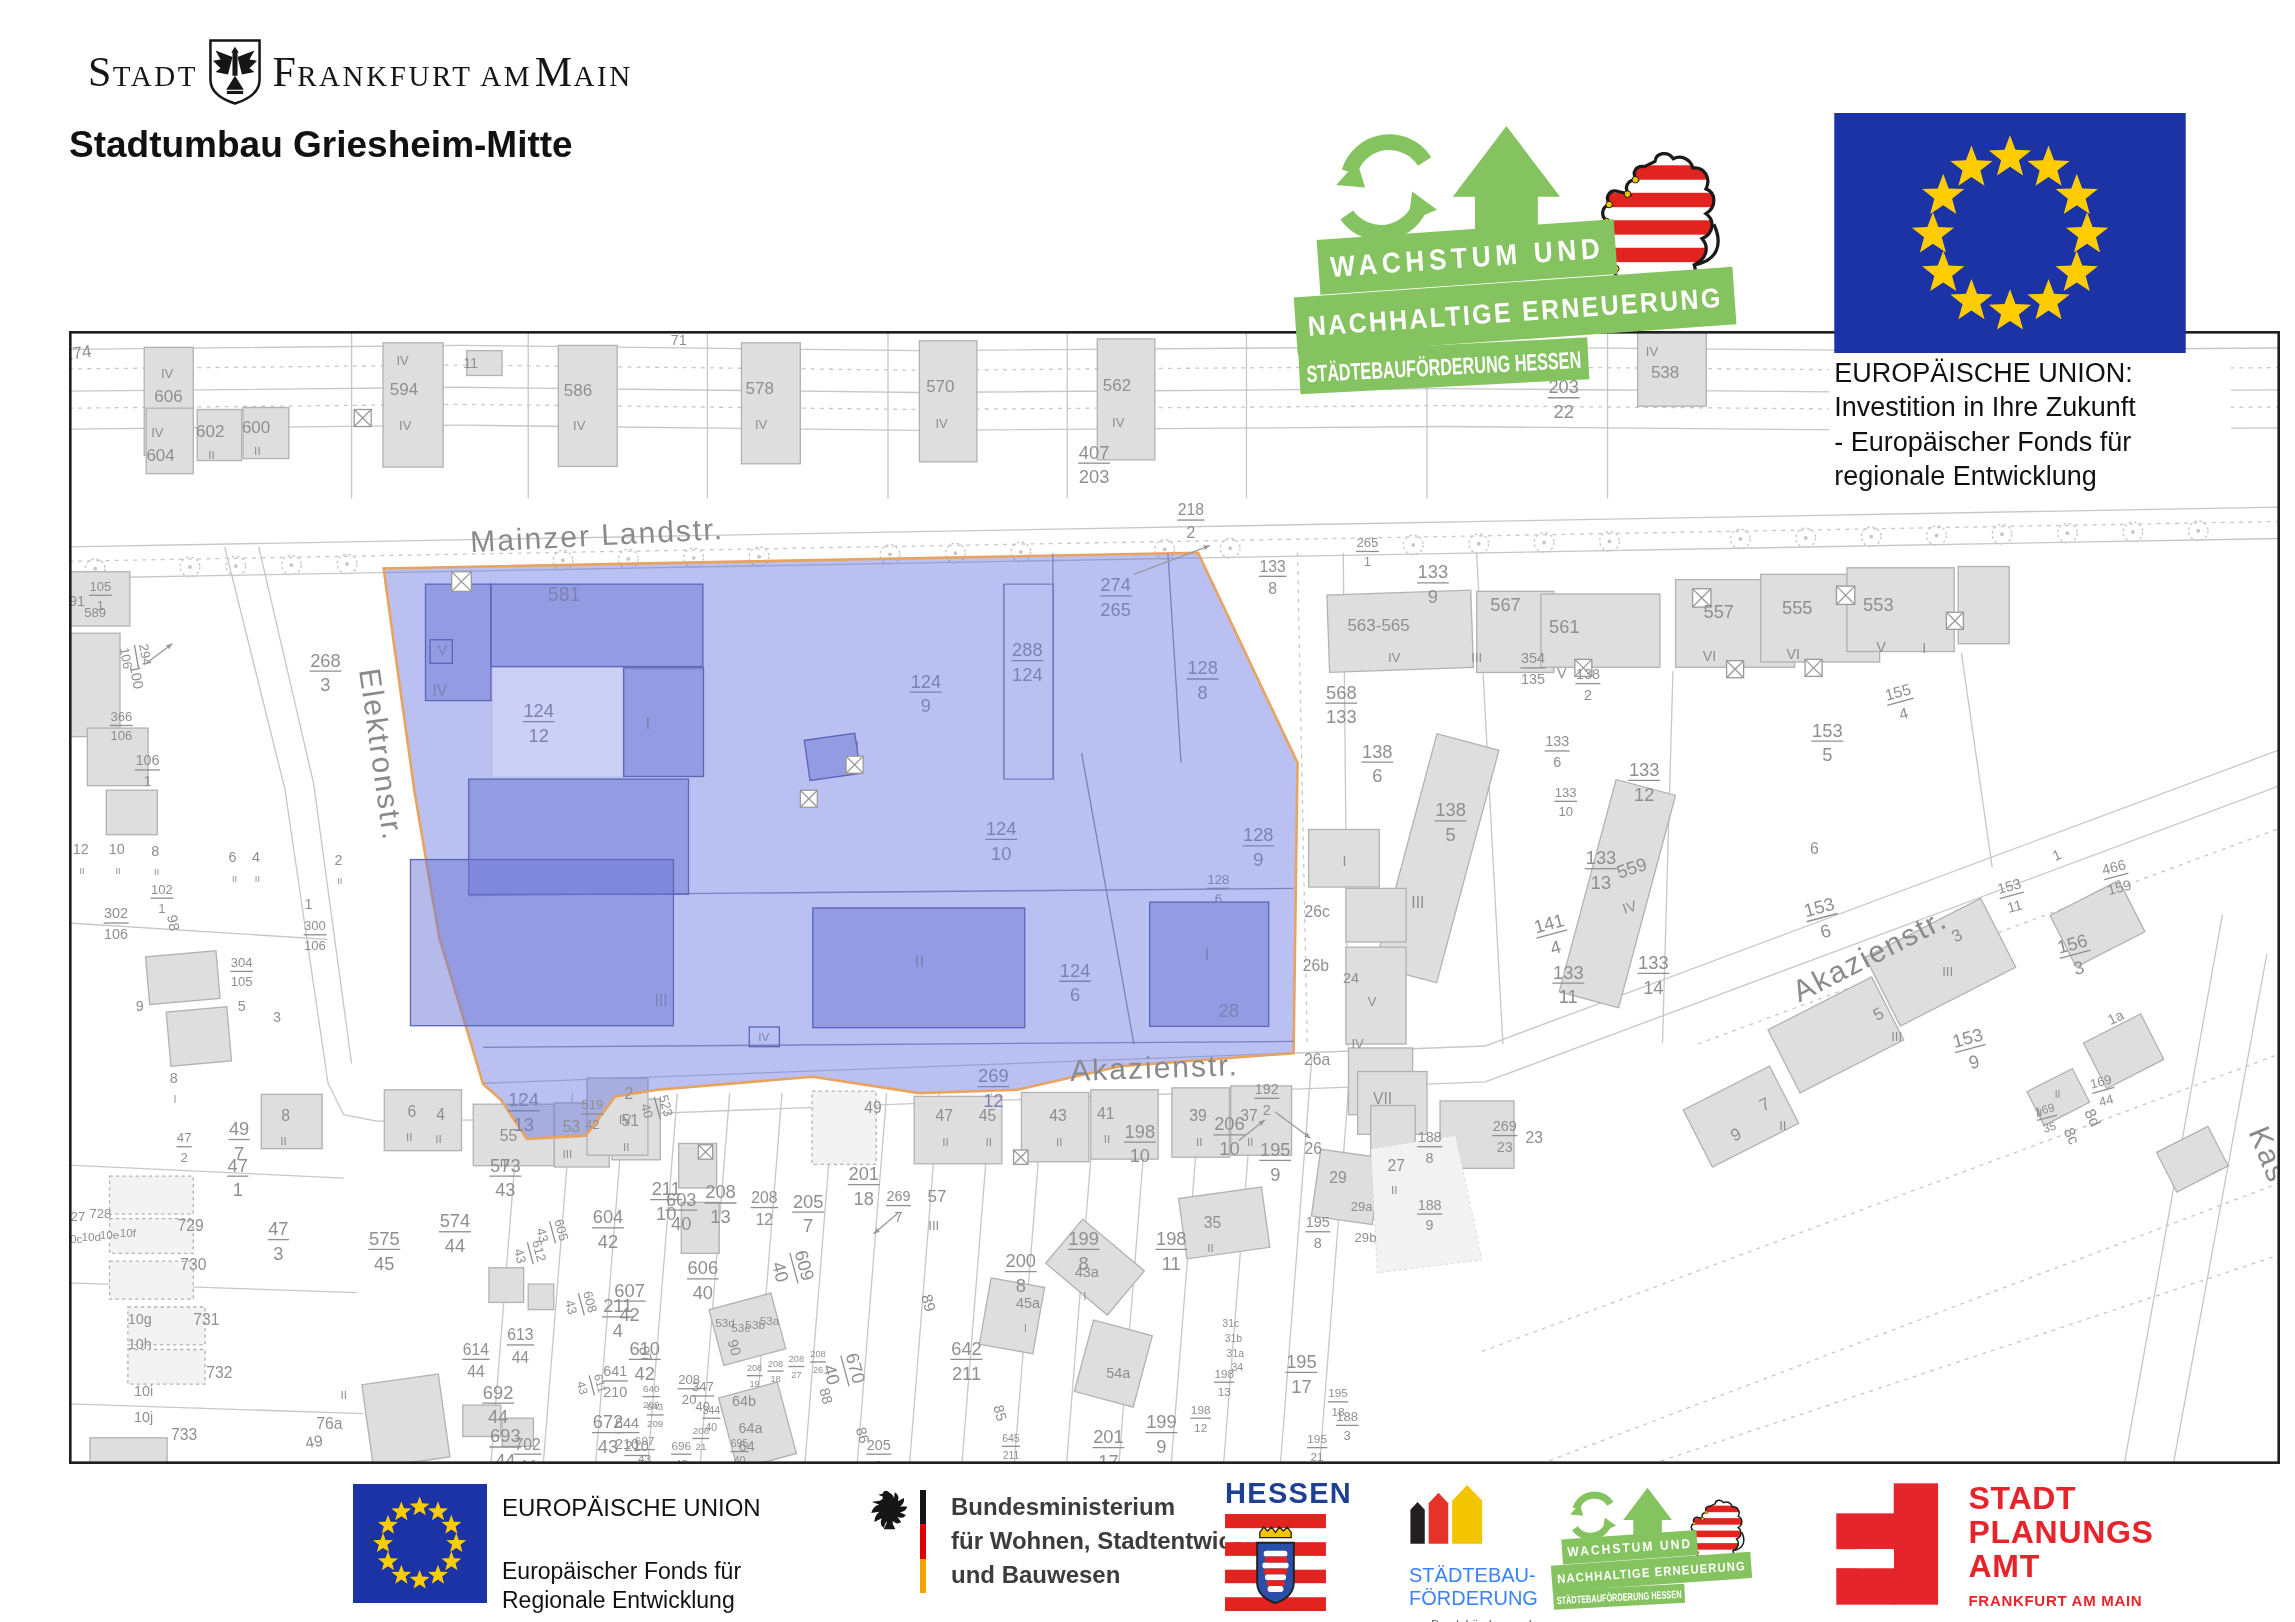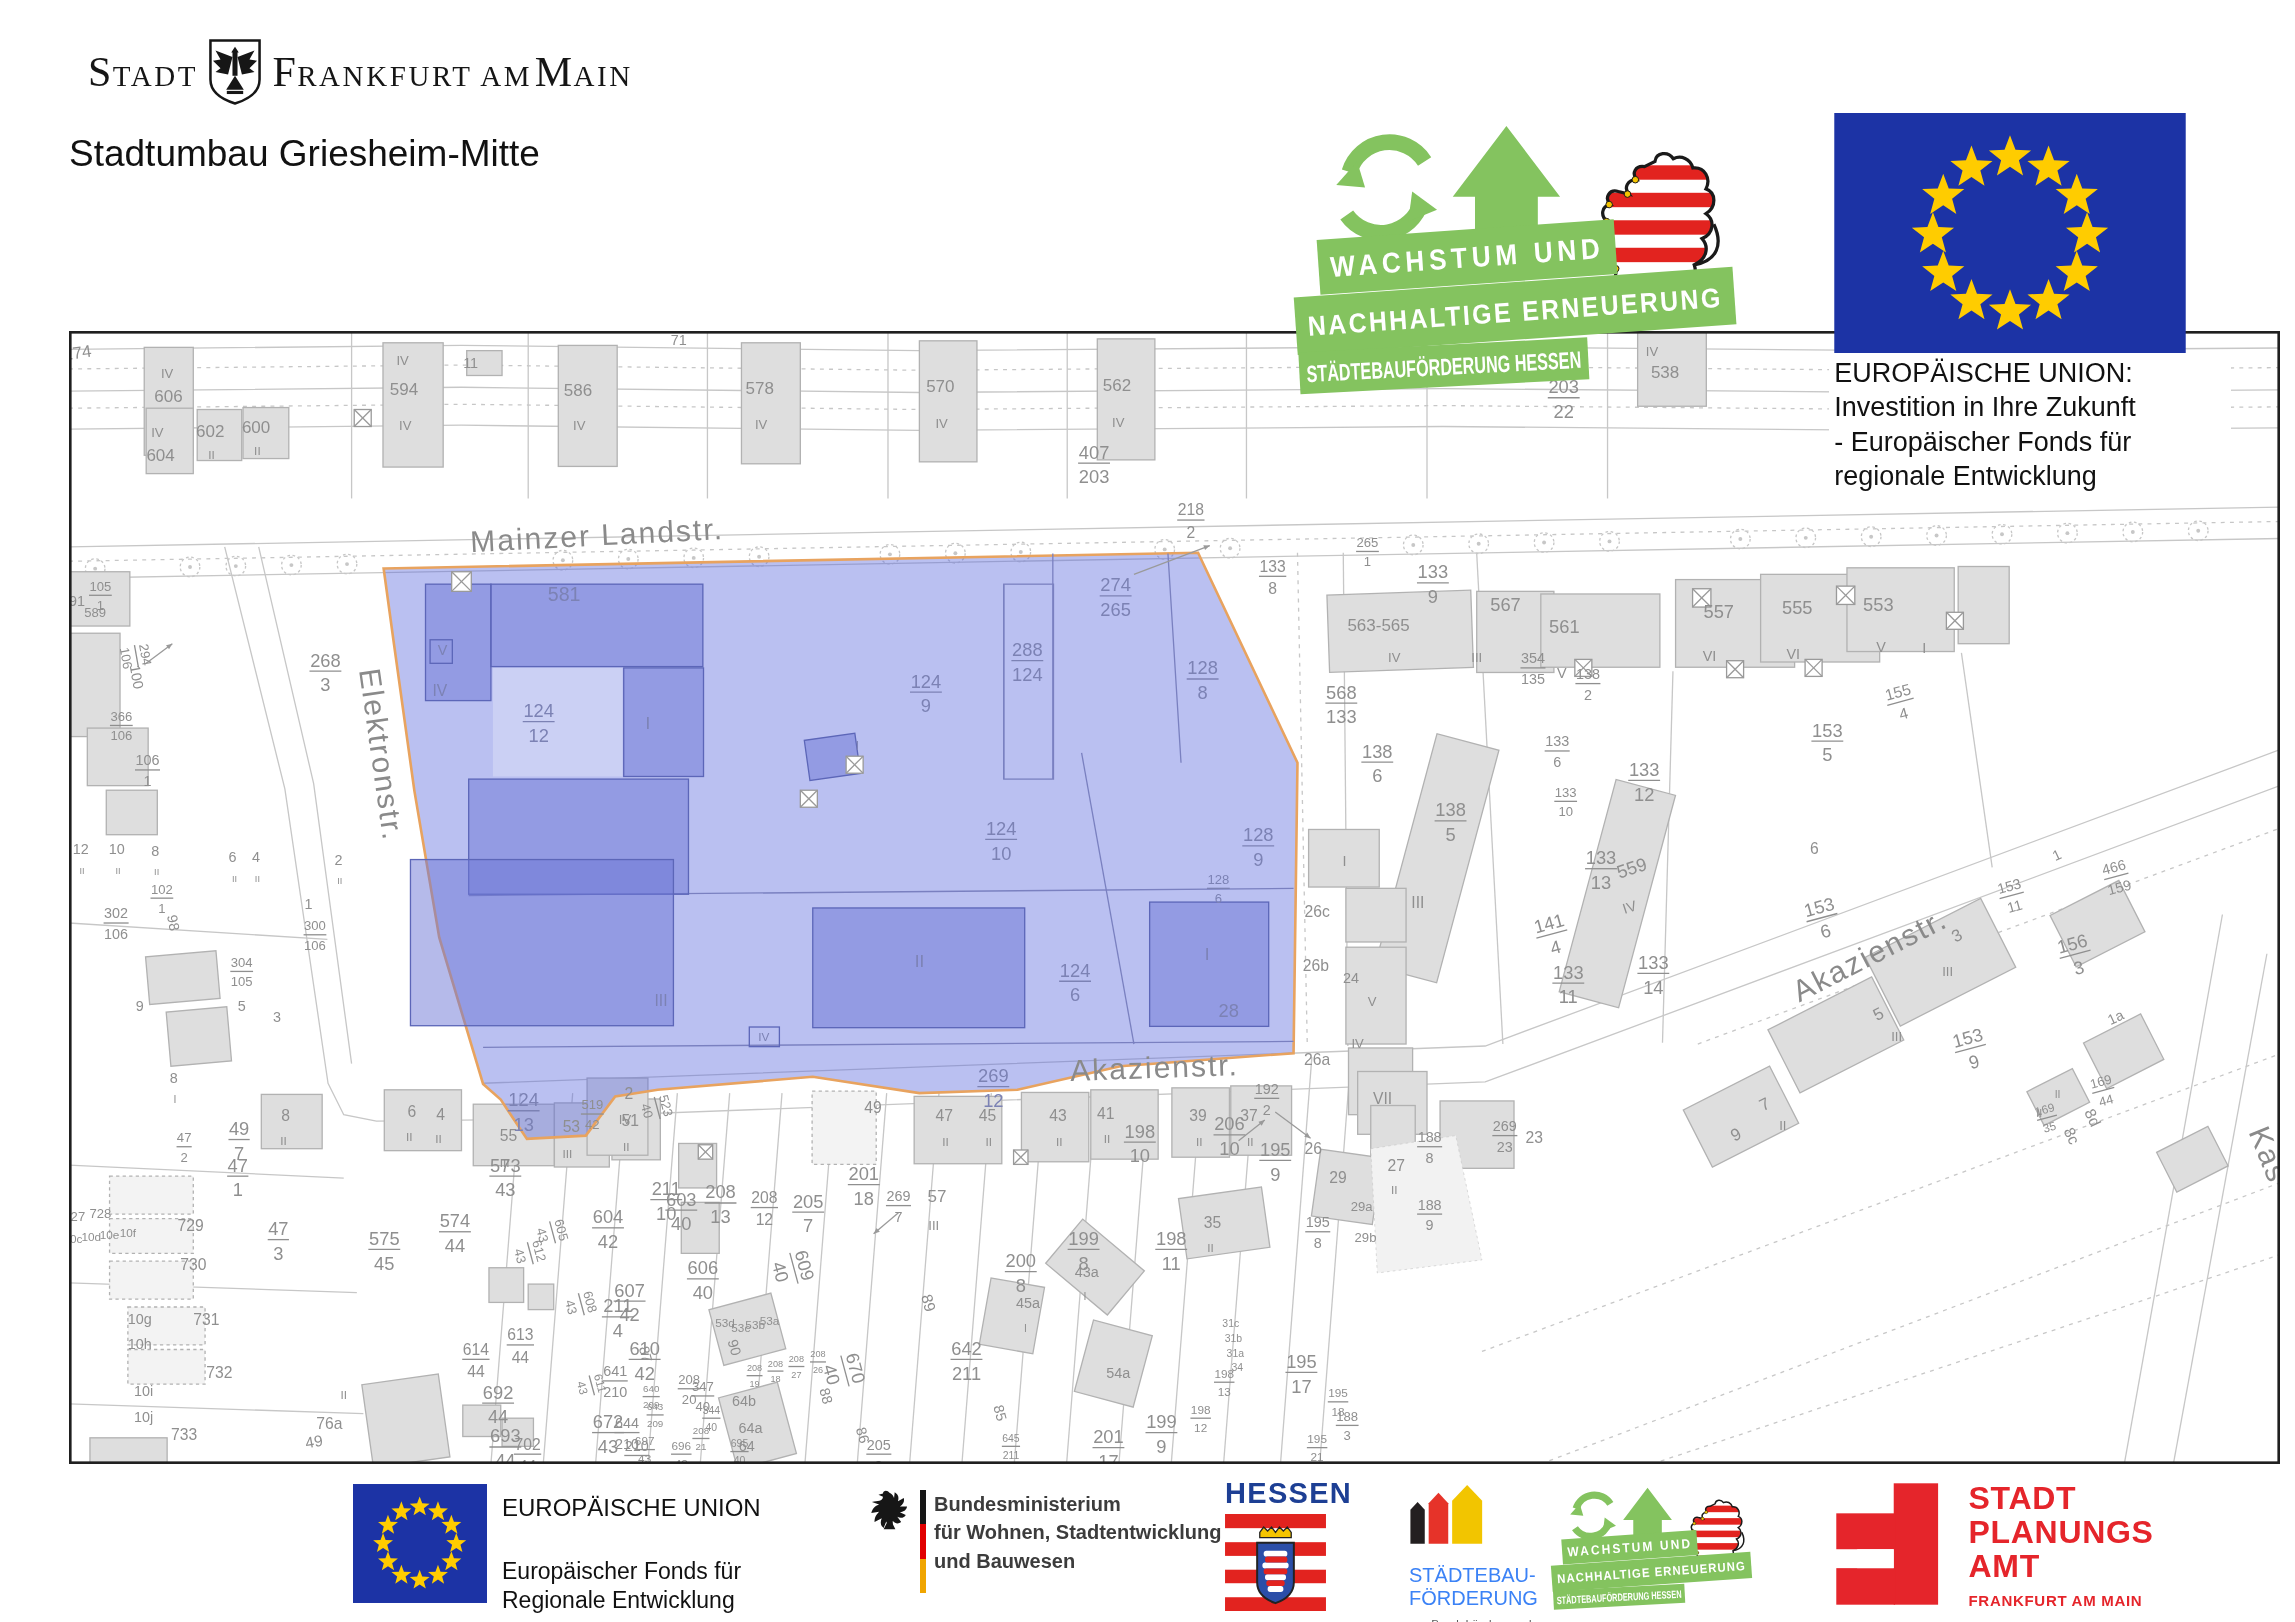--- a/index.html
+++ b/index.html
@@ -4,39 +4,39 @@
 <style>
   html,body{margin:0;padding:0;background:#fff;}
   .page{position:relative;width:2295px;height:1622px;background:#ffffff;overflow:hidden;
         font-family:"Liberation Sans",sans-serif;color:#111;}
   
   .citylogo{position:absolute;left:88px;top:38px;display:flex;align-items:center;
             font-family:"Liberation Serif",serif;color:#161616;white-space:nowrap;}
   .citylogo .lg{font-size:42px;letter-spacing:1.3px;}
   .citylogo .sm{font-size:29px;letter-spacing:2.6px;}
   .citylogo svg{margin:0 9.2px;}
-  .subtitle{position:absolute;left:69px;top:133px;font-size:37px;font-weight:normal;letter-spacing:0;}
+  .subtitle{position:absolute;left:69px;top:124px;font-size:37px;font-weight:bold;letter-spacing:0;}
   .bigtitle{position:absolute;left:69px;top:165px;font-size:56px;font-weight:bold;}
   
   .euflag-top{position:absolute;left:1834px;top:113px;}
   .eutext-top{position:absolute;left:1829px;top:353px;width:393px;background:#fff;
               font-size:27px;line-height:1.28;padding:2.6px 3.9px 6.5px 5.2px;}
   
   .glogo-top{position:absolute;left:1297px;top:122px;overflow:visible;}
   .glogo-top svg,.glogo-bottom svg{overflow:visible;}
   
   .mapwrap{position:absolute;left:69px;top:331px;}
   
   .f-eu-flag{position:absolute;left:353px;top:1484px;}
   .f-eu-text{position:absolute;left:502px;top:1493px;font-size:23px;line-height:1.25;}
   .f-eu-text .t{margin-bottom:34px;}
   .f-bund{position:absolute;left:870px;top:1490px;display:flex;}
   .f-bund .stripe{width:6.5px;height:103px;margin-left:10.5px;display:flex;flex-direction:column;}
   .f-bund .stripe i{flex:1;}
-  .f-bund .btxt{margin-left:8px;font-size:20px;line-height:1.42;color:#3c3c3c;font-weight:bold;}
+  .f-bund .btxt{margin-left:25px;font-size:24px;line-height:1.42;color:#3c3c3c;font-weight:bold;}
   .f-hessen{position:absolute;left:1225px;top:1477px;}
   .f-hessen .hw{font-size:29px;font-weight:bold;color:#1d3f94;letter-spacing:1.3px;margin-bottom:4px;}
   .f-staedtebau{position:absolute;left:1409px;top:1485px;}
   .f-staedtebau .l{font-size:20px;font-weight:normal;color:#3b82f6;line-height:1.15;margin-top:17px;}
   .f-staedtebau .s{font-size:11.8px;color:#5a5a5a;line-height:1.35;margin-top:6.5px;}
   .glogo-bottom{position:absolute;left:1552px;top:1486px;}
   .f-spa{position:absolute;left:1836px;top:1482px;display:flex;}
   .f-spa .sptxt{margin-left:27.5px;color:#e5252b;font-weight:800;font-size:32px;line-height:1.06;letter-spacing:0.7px;}
   .f-spa .spsub{font-size:15px;margin-top:9.2px;letter-spacing:0.7px;}
   text{font-family:"Liberation Sans",sans-serif;}

